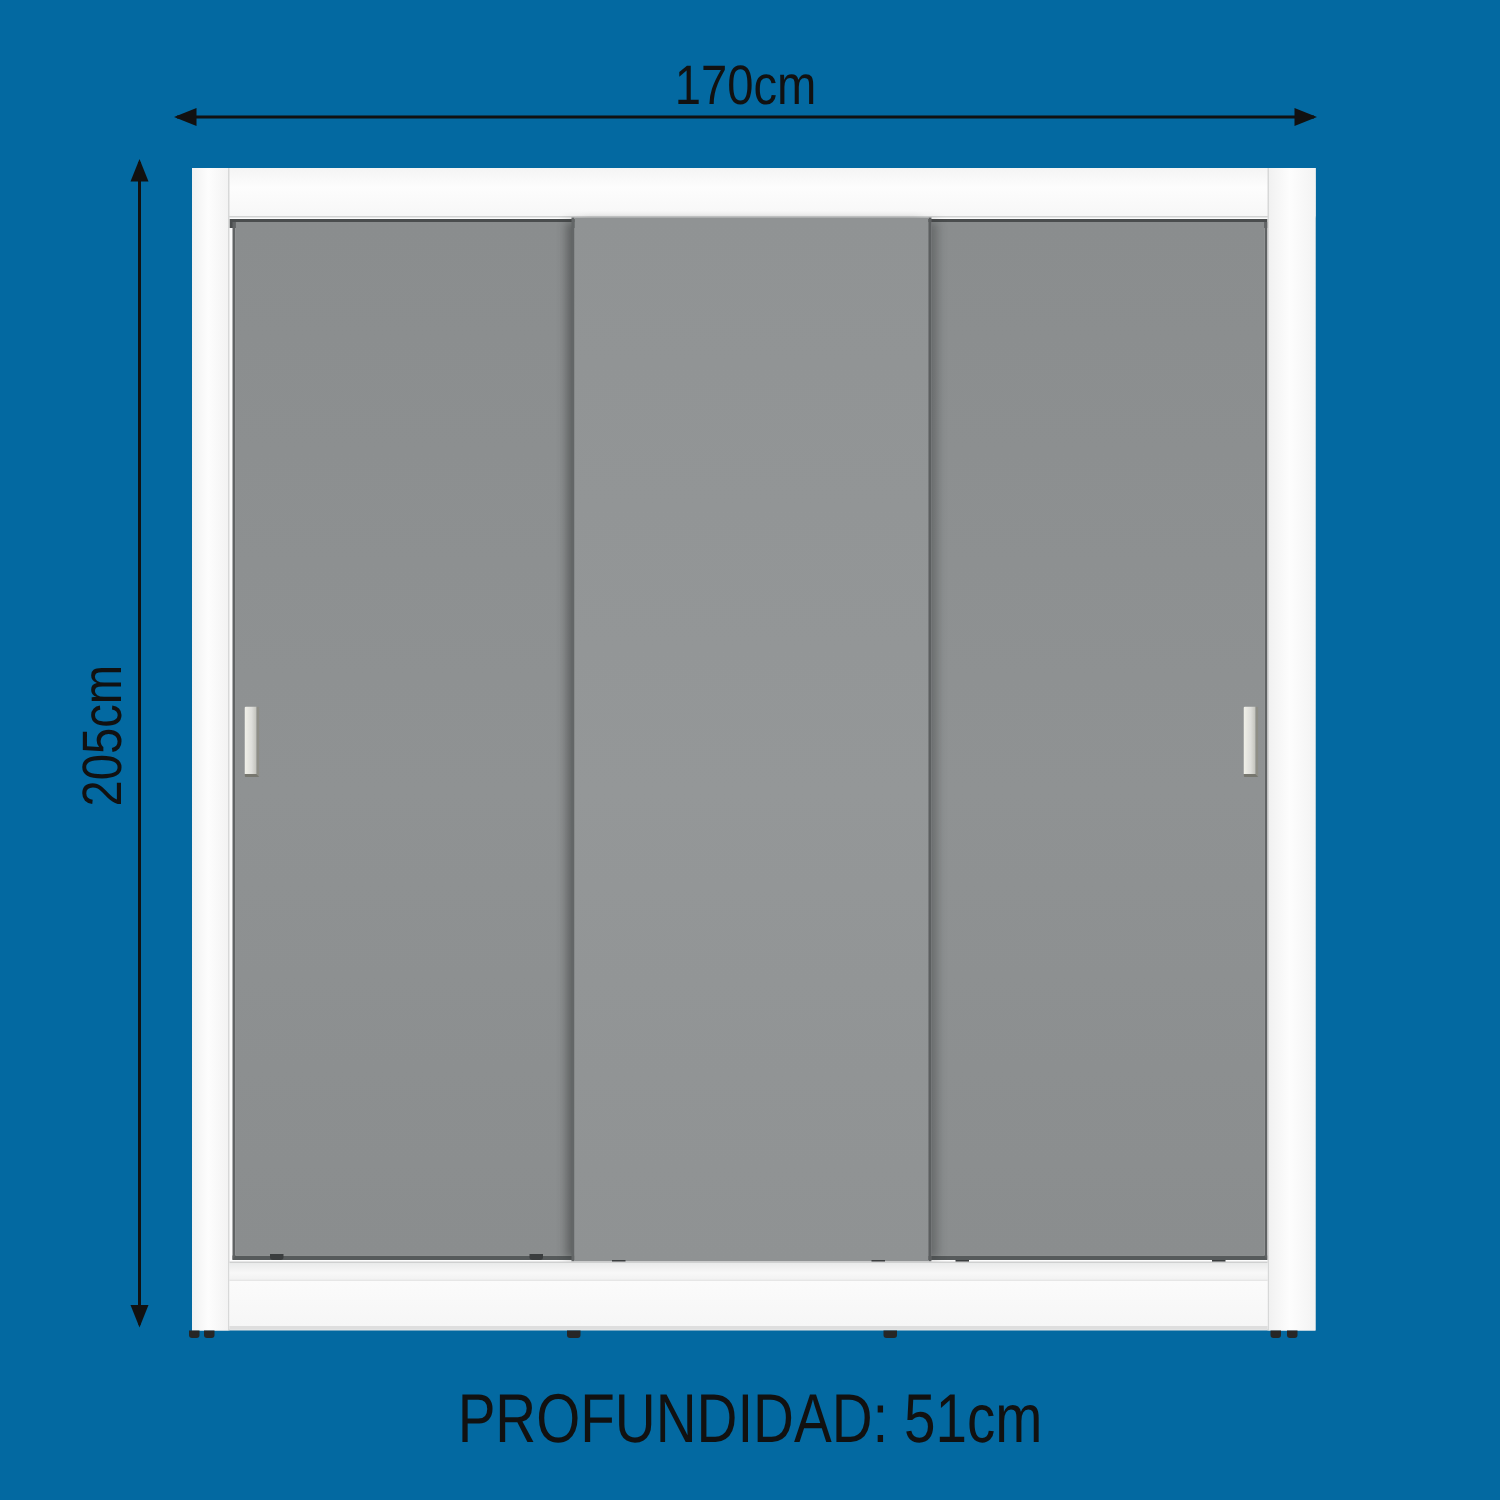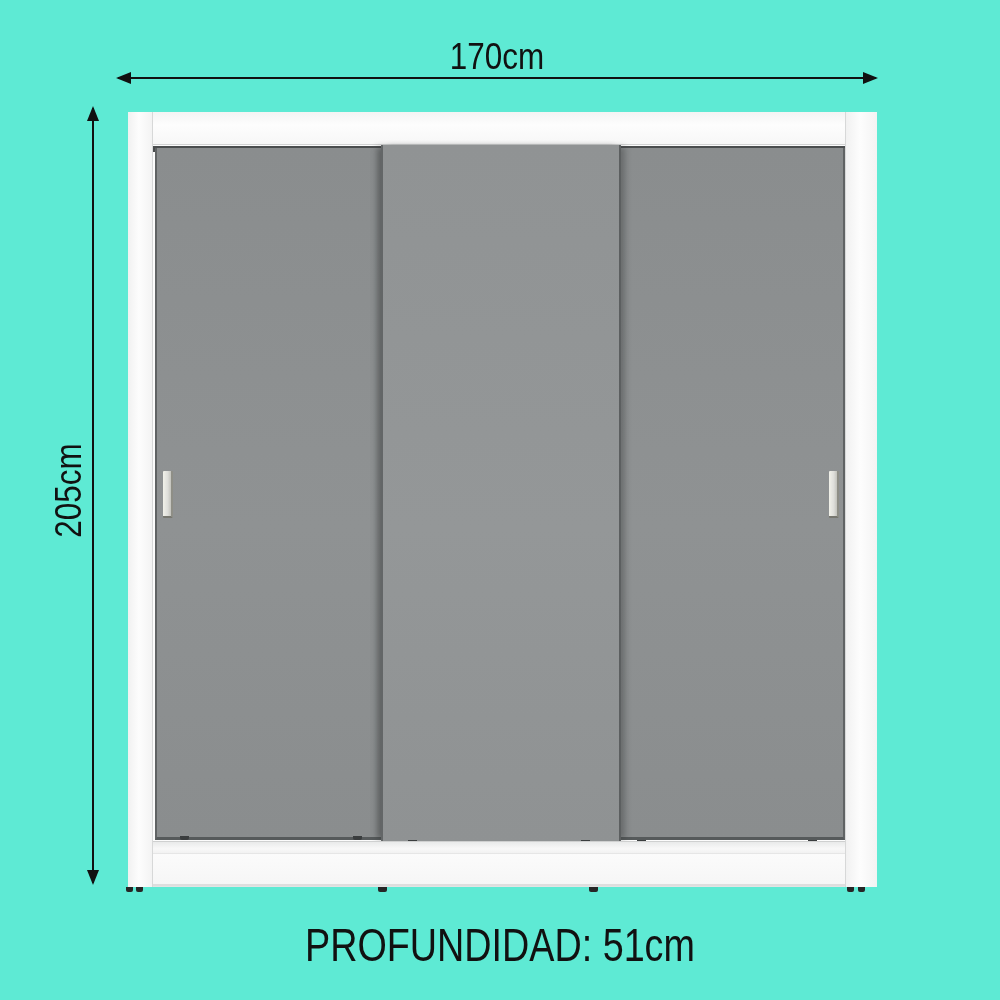--- a/index.html
+++ b/index.html
@@ -1,18 +1,18 @@
 <!DOCTYPE html>
 <html><head>
 <meta charset="utf-8">
 <style>
   html,body{margin:0;padding:0;background:#ffffff;}
   .stage{
     position:relative;width:1000px;height:1000px;margin:0 auto;
-    background:#5eead4;overflow:hidden;
+    background:#0369a1;overflow:hidden;
     font-family:"Liberation Sans","DejaVu Sans",sans-serif;
     color:#111111;
   }
   .abs{position:absolute;}
 
   
   .dim-label{
     font-size:37px;line-height:1;white-space:nowrap;color:#111;
     transform:scaleX(.85);transform-origin:center;
     text-align:center;

